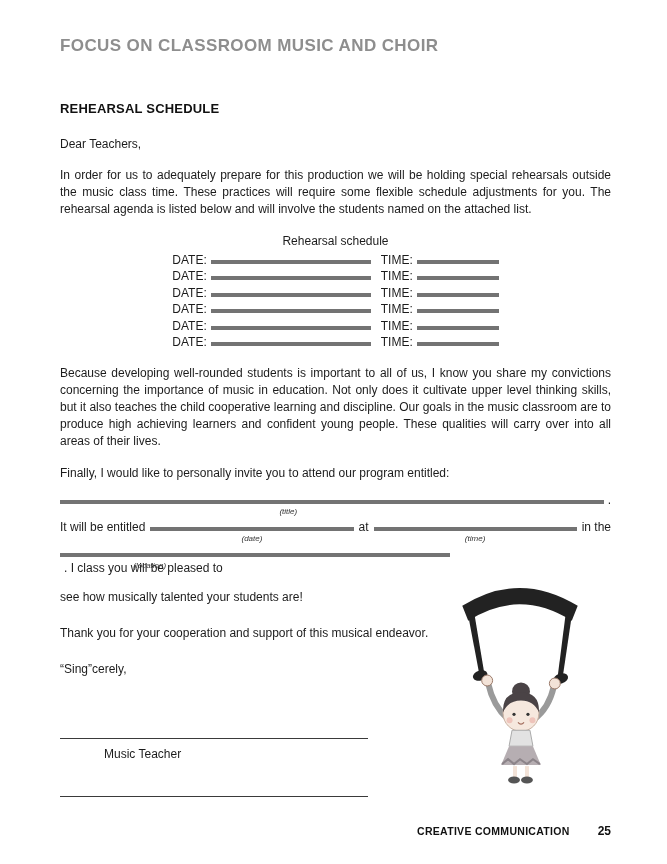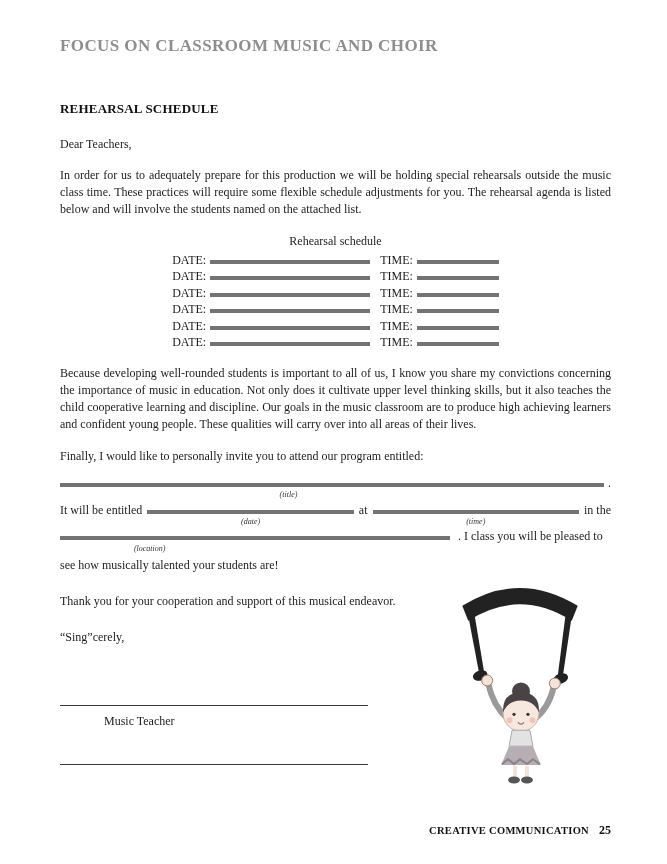--- a/index.html
+++ b/index.html
@@ -2,21 +2,21 @@
 <html><head>
 <meta charset="utf-8">
 <style>
   * { box-sizing: border-box; margin: 0; padding: 0; }
   html, body { background: #ffffff; }
   .page {
     position: relative;
     width: 667px;
     height: 864px;
     background: #ffffff;
-    font-family: Liberation Serif, serif;
+    font-family: Liberation Sans, sans-serif;
     color: #1c1c1c;
     overflow: hidden;
   }
   .content { position: absolute; left: 60px; right: 56px; top: 0; }
 
   .header {
     margin-top: 34px;
     font-size: 17px;
     font-weight: 700;
     color: #8e8e8e;
@@ -82,21 +82,21 @@
   .sig-line-2 { margin-top: 33px; }
   .sig-label { margin-top: 7px; font-size: 12px; margin-left: 44px; }
 
   
   .footer {
     position: absolute;
     right: 56px;
     bottom: 26px;
     display: flex;
     align-items: baseline;
-    gap: 10px;
+    gap: 28px;
   }
   .footer-text { font-size: 10.5px; font-weight: 700; letter-spacing: 0.3px; color: #111; }
   .footer-page { font-size: 12px; font-weight: 700; color: #111; }
 
   
   .illustration {
     position: absolute;
     left: 452px;
     top: 574px;
     width: 136px;

